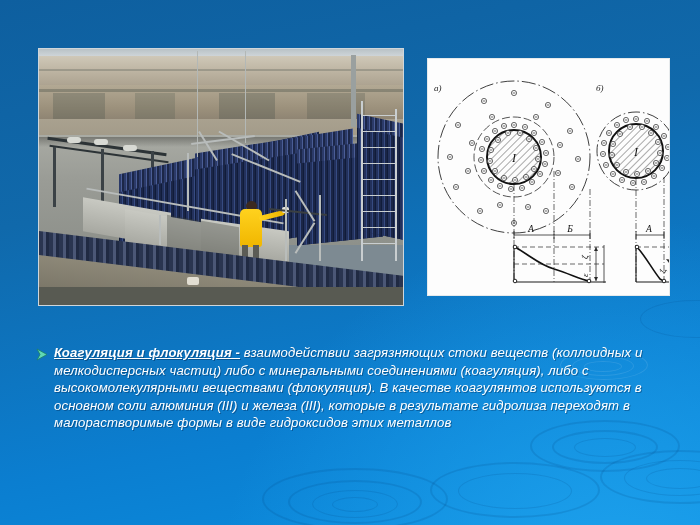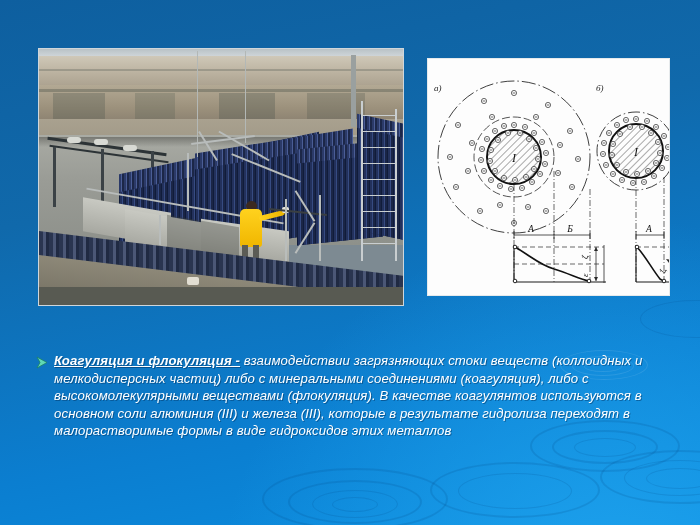--- a/index.html
+++ b/index.html
@@ -95,21 +95,21 @@
   #diagram-frame {
     position: absolute; left: 427px; top: 58px; width: 243px; height: 238px;
     background: #fdfdfd;
     border: 1px solid #e6eaec;
     overflow: hidden;
   }
   #diagram-frame svg { display:block; }
 
   
   #text-block {
-    position: absolute; left: 36px; top: 352px; width: 628px;
+    position: absolute; left: 36px; top: 344px; width: 628px;
   }
   #bullet-row { display: flex; align-items: flex-start; }
   #bullet-icon {
     flex: 0 0 auto; width: 18px; padding-top: 3px;
   }
   #para {
     flex: 1 1 auto;
     color: #ffffff;
     font-family: "Liberation Sans", sans-serif;
     font-size: 13.2px;

